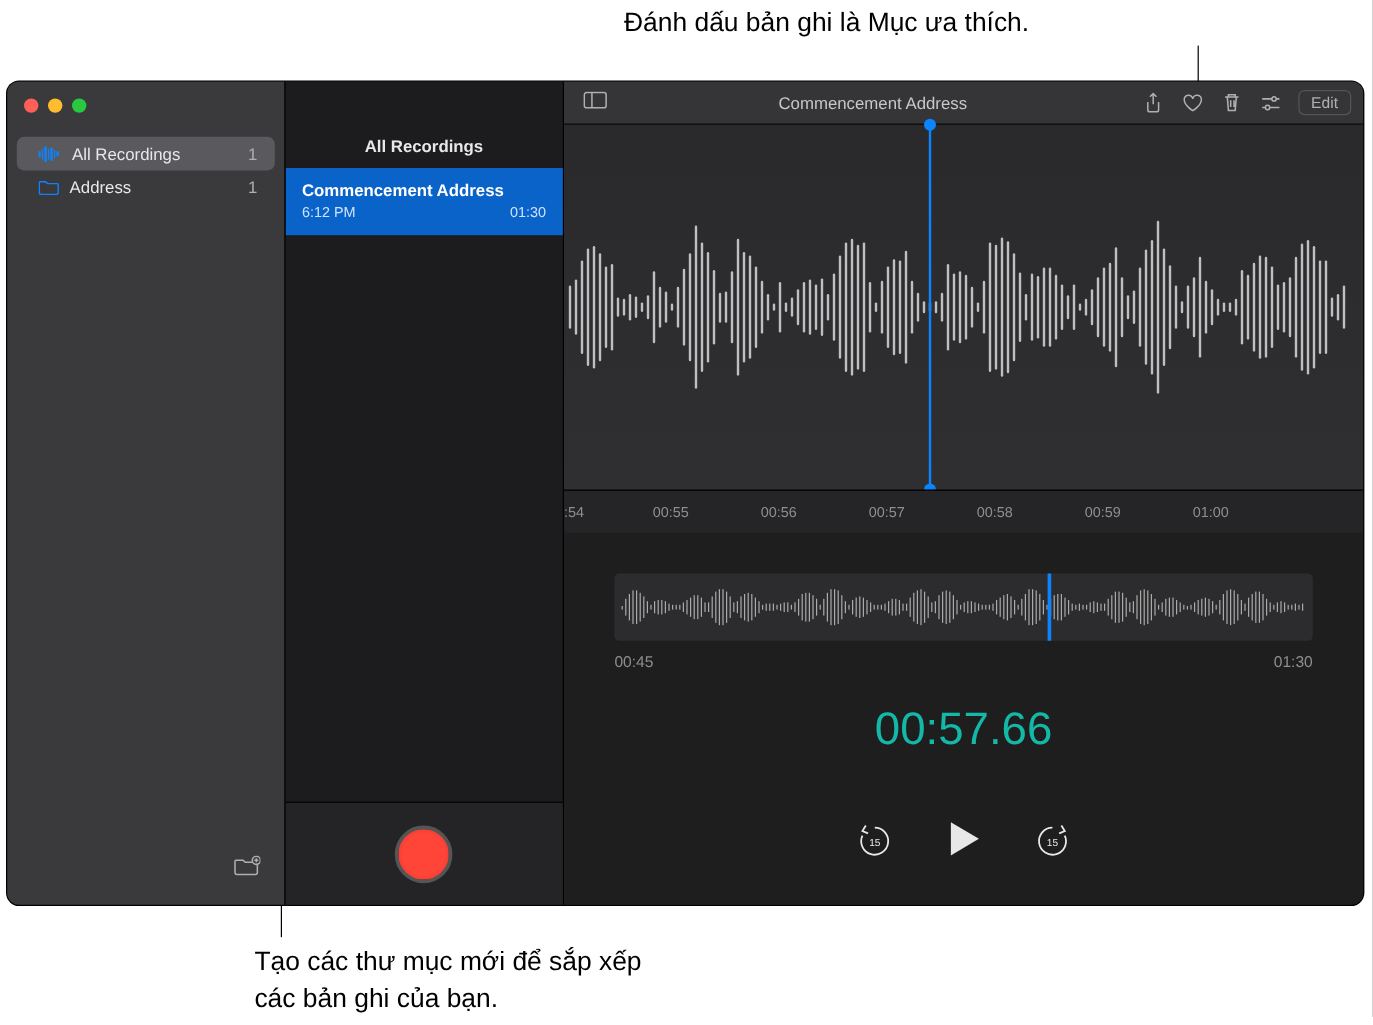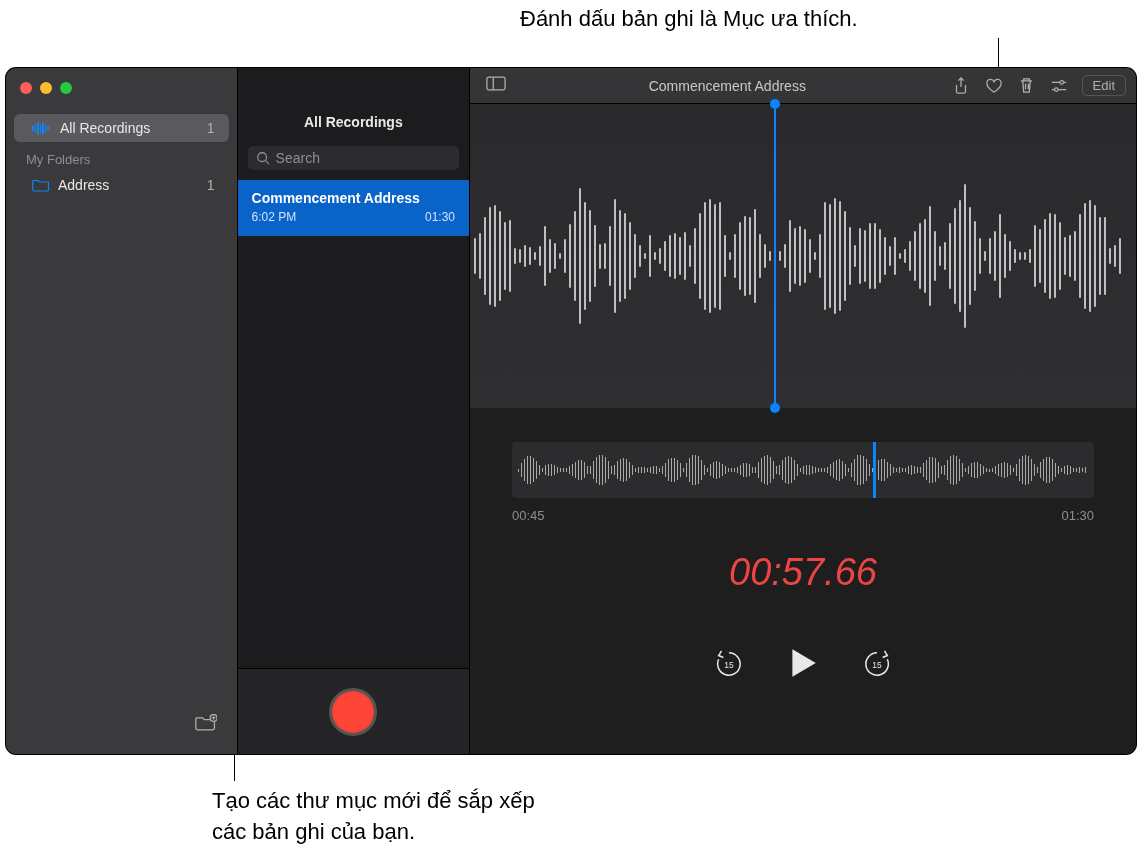--- a/index.html
+++ b/index.html
@@ -58,21 +58,21 @@
 .playhead::before{top:-5px;} .playhead::after{bottom:-5px;}
 
 .ruler { height:36px; background:#252527; display:flex; align-items:center; padding:0 4px; color:#8e8e92; font-size:12px; border-top:1px solid #000; position:relative; }
 .ruler .tick { position:absolute; }
 
 .overview { margin:34px 42px 6px; height:56px; background:#2c2c2e; border-radius:4px; position:relative; display:flex; align-items:center; padding:0 6px; overflow:hidden; }
 .overview span { width:1px; background:#aaa; margin-right:2px; }
 .ov-play { position:absolute; left:62%; top:-4px; bottom:-4px; width:3px; background:#0a84ff; border-radius:2px; }
 .ov-times { margin:4px 42px 0; display:flex; justify-content:space-between; color:#8e8e92; font-size:13px; }
 
-.bigtime { text-align:center; color:#ef4444; font-size:38px; font-weight:500; margin-top:28px; font-variant-numeric:tabular-nums;font-style:italic; }
+.bigtime { text-align:center; color:#14b8a6; font-size:38px; font-weight:500; margin-top:28px; font-variant-numeric:tabular-nums; }
 
 .controls { display:flex; justify-content:center; align-items:center; gap:42px; margin-top:52px; }
 .ctrl { color:#e8e8e8; }
 .play-btn svg { width:34px; height:34px; }
 .skip-btn { position:relative; font-size:9px; }
 </style>
 </head>
 <body>
 
 <div class="callout-top">Đánh dấu bản ghi là Mục ưa thích.</div>
@@ -94,51 +94,43 @@
           <span style="height:9px"></span>
           <span style="height:13px"></span>
           <span style="height:9px"></span>
           <span style="height:11px"></span>
           <span style="height:7px"></span>
           <span style="height:4px"></span>
       </div>
       <span>All Recordings</span>
       <span class="side-count">1</span>
     </div>
-    <div class="side-section">My Folders</div>
     <div class="side-row">
       <svg class="foldericon" viewBox="0 0 24 18" fill="none" stroke="#0a84ff" stroke-width="1.6">
           <path d="M2 3 h6 l2 2 h11 a1 1 0 0 1 1 1 v9 a2 2 0 0 1 -2 2 H3 a2 2 0 0 1 -2 -2 V4 a1 1 0 0 1 1 -1 z"></path>
         </svg>
       <span>Address</span>
       <span class="side-count">1</span>
     </div>
     <div class="newfolder-btn">
       <svg width="22" height="18" viewBox="0 0 26 20" fill="none" stroke="#b0b0b0" stroke-width="1.5">
         <path d="M2 4 h7 l2 2 h11 a1 1 0 0 1 1 1 v9 a2 2 0 0 1 -2 2 H3 a2 2 0 0 1 -2 -2 V5 a1 1 0 0 1 1 -1 z"></path>
         <circle cx="22" cy="4" r="4" fill="#3a3a3c" stroke="#b0b0b0"></circle>
         <path d="M22 2 v4 M20 4 h4" stroke="#b0b0b0"></path>
       </svg>
     </div>
   </div>
 
   <div class="listcol">
     <div class="list-titlebar"></div>
     <div class="list-header">All Recordings</div>
-    <div class="search">
-      <svg width="14" height="14" viewBox="0 0 16 16" fill="none" stroke="#8e8e92" stroke-width="1.5">
-          <circle cx="7" cy="7" r="5"></circle>
-          <path d="M11 11 l4 4"></path>
-        </svg>
-      <span>Search</span>
-    </div>
     <div class="rec-item sel">
       <div class="rec-title">Commencement Address</div>
       <div class="rec-meta">
-        <span>6:02 PM</span>
+        <span>6:12 PM</span>
         <span>01:30</span>
       </div>
     </div>
     <div class="rec-footer">
       <div class="rec-btn"></div>
     </div>
   </div>
 
   <div class="detail">
     <div class="topbar">
@@ -304,20 +296,29 @@
           <span style="height: 101.456px;"></span>
           <span style="height: 78.2605px;"></span>
           <span style="height: 77.563px;"></span>
           <span style="height: 16.2089px;"></span>
           <span style="height: 21.3411px;"></span>
           <span style="height: 36.5234px;"></span>
         </div>
       <div class="playhead"></div>
     </div>
 
+    <div class="ruler">
+      <span class="tick" style="left:0px">:54</span>
+      <span class="tick" style="left:74px">00:55</span>
+      <span class="tick" style="left:164px">00:56</span>
+      <span class="tick" style="left:254px">00:57</span>
+      <span class="tick" style="left:344px">00:58</span>
+      <span class="tick" style="left:434px">00:59</span>
+      <span class="tick" style="left:524px">01:00</span>
+    </div>
 
     <div class="overview" id="overview">
       <div class="ov-play"></div>
     <span style="height: 3px;"></span>
         <span style="height: 13.8378px;"></span>
         <span style="height: 22.6018px;"></span>
         <span style="height: 27.689px;"></span>
         <span style="height: 28.3222px;"></span>
         <span style="height: 24.7056px;"></span>
         <span style="height: 17.9411px;"></span>

